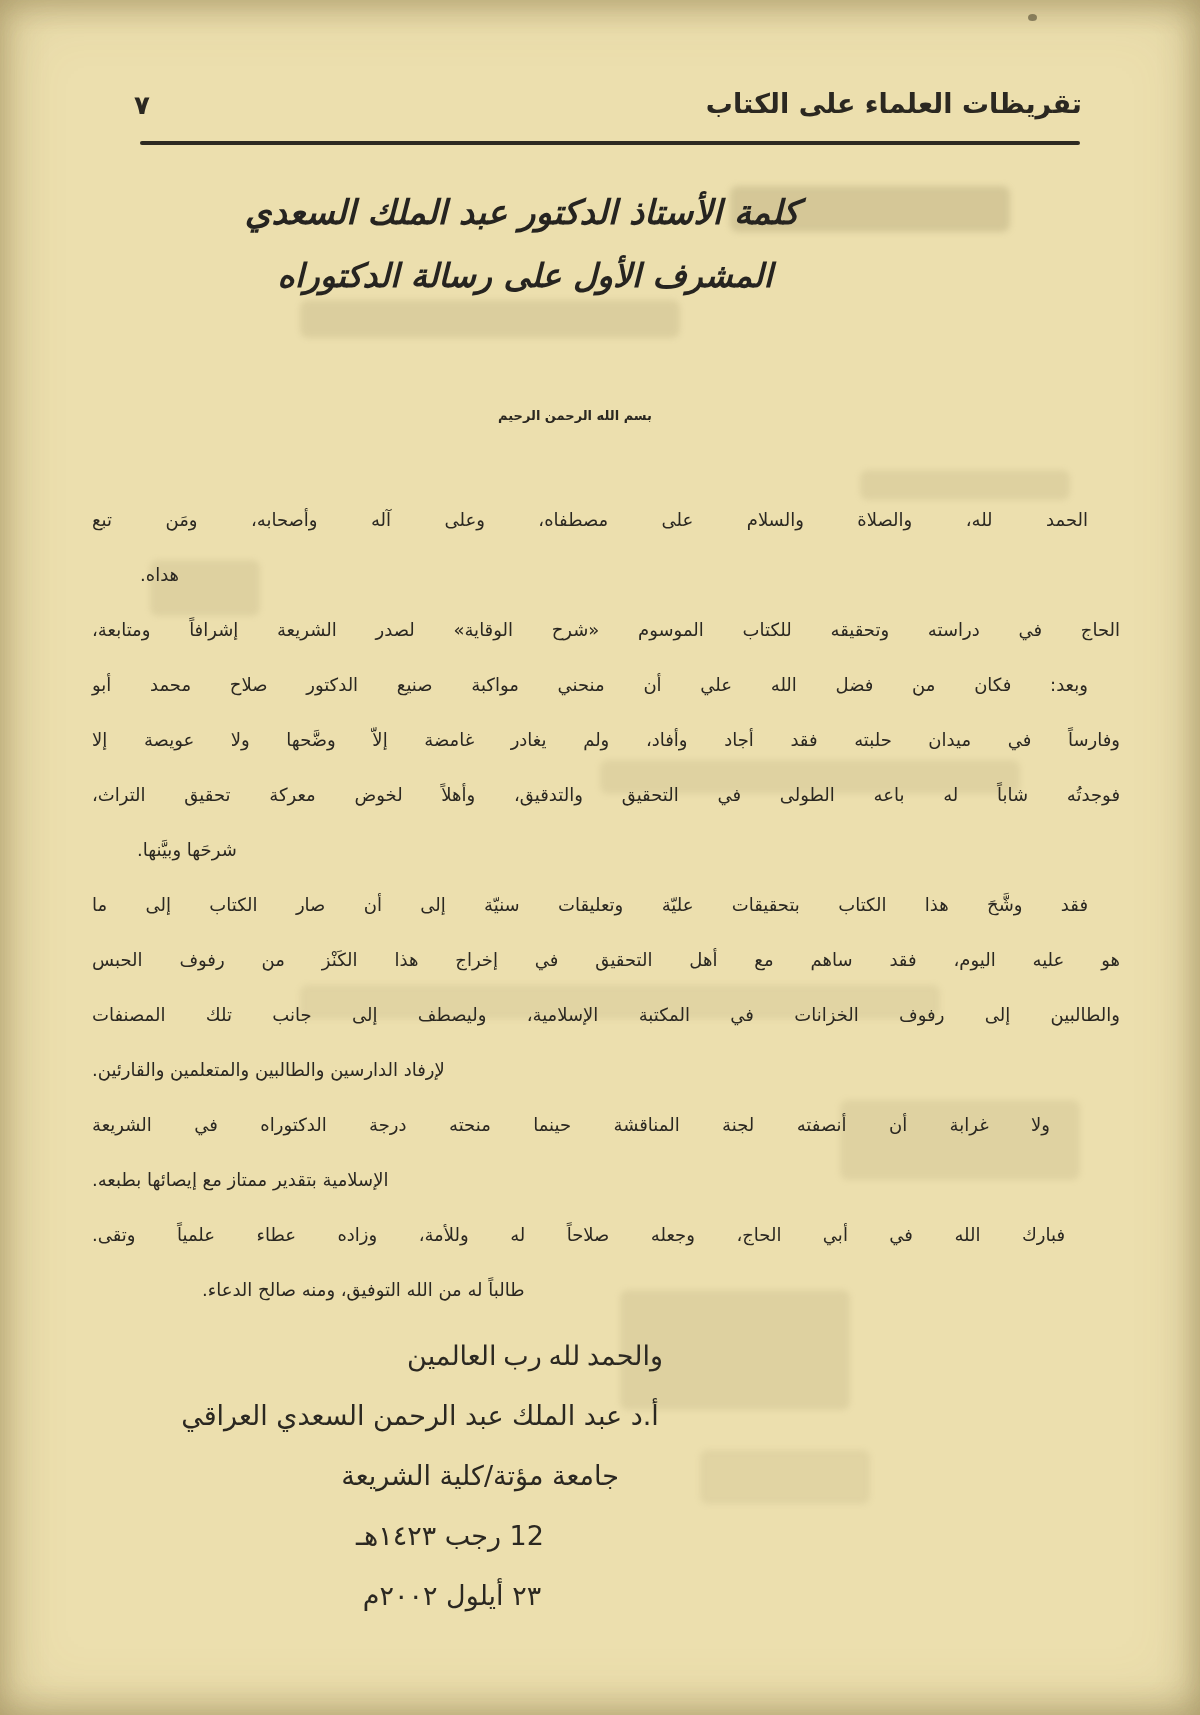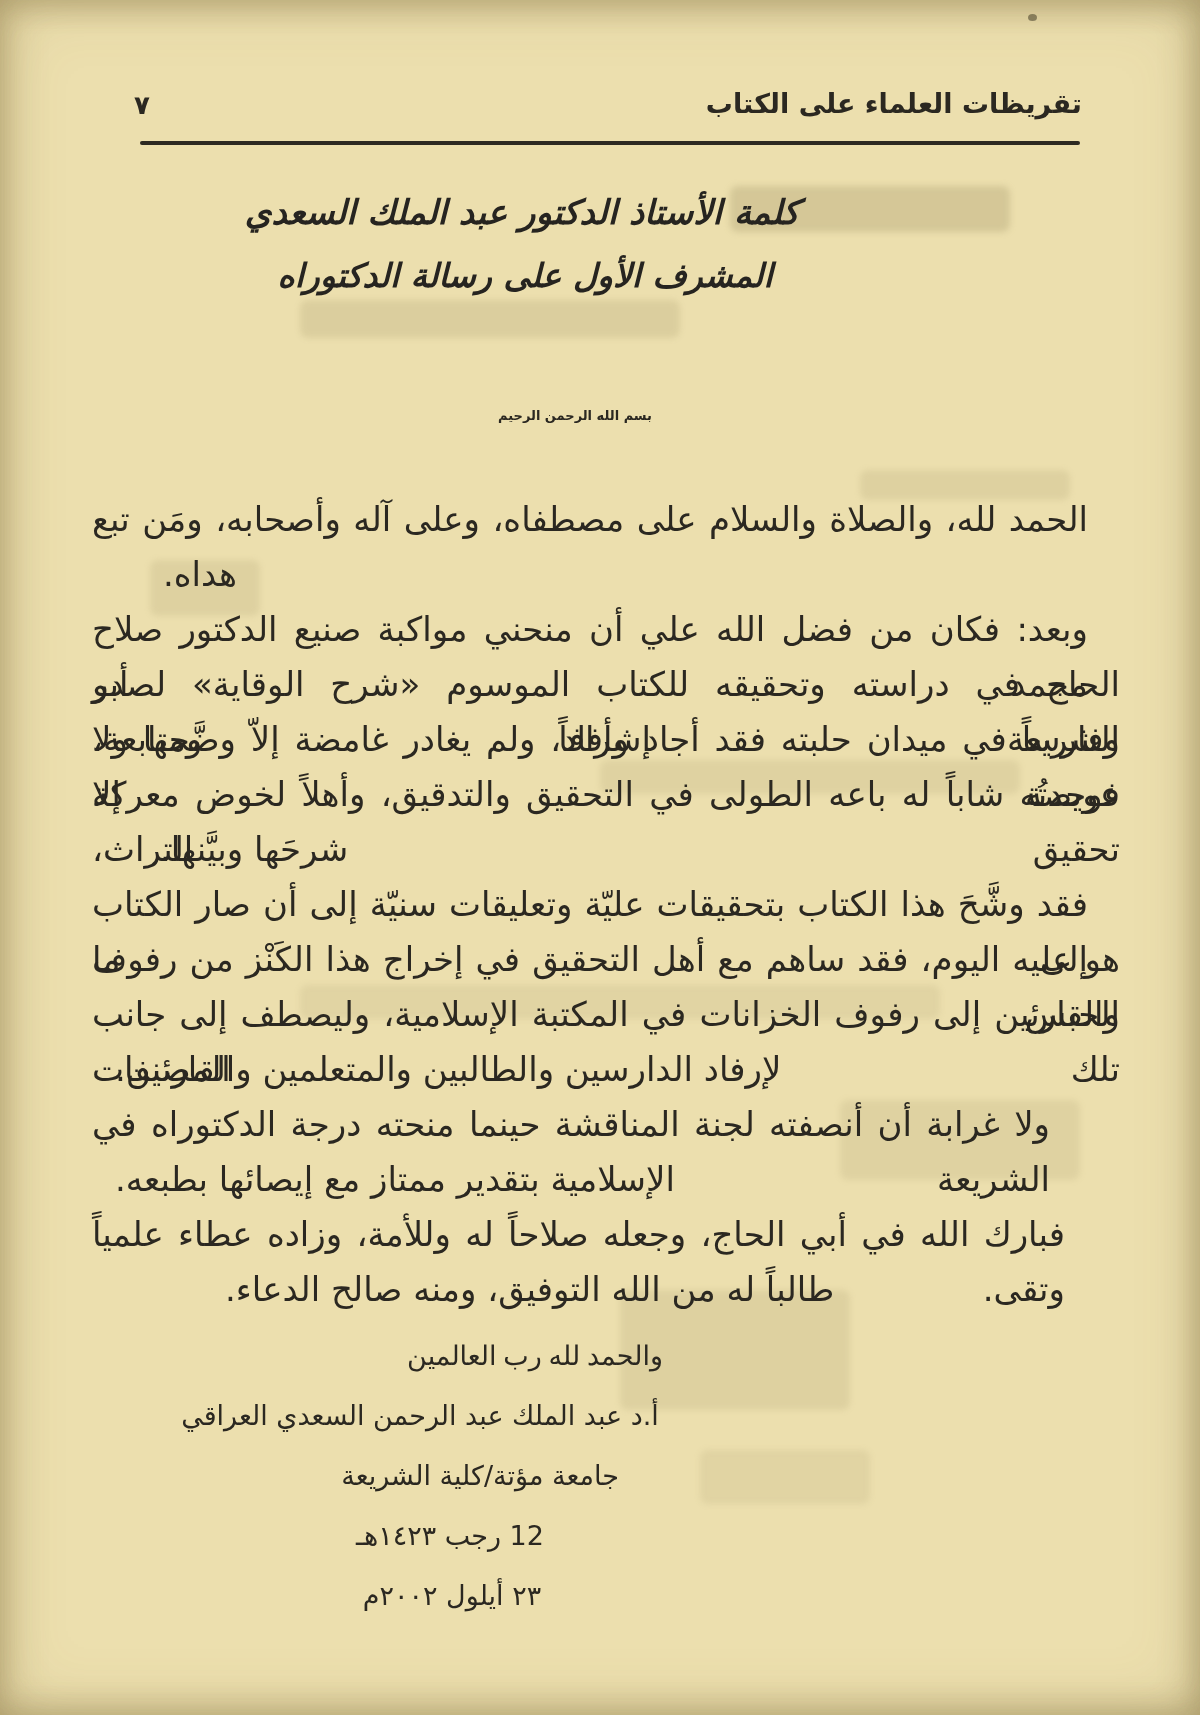--- a/index.html
+++ b/index.html
@@ -58,25 +58,25 @@
   
   .basmala{
     position:absolute;top:368px;left:493px;width:164px;height:96px;
     display:flex;align-items:center;justify-content:center;text-align:center;
     font-size:13px;font-weight:bold;line-height:1.8;direction:rtl;color:#2b2821;
   }
 
   
   .body-text{
     position:absolute;top:492px;left:92px;width:1028px;direction:rtl;
-    font-size:34px;color:#2b2821;
+    font-size:18px;color:#2b2821;
   }
   .bline{height:55px;line-height:55px;overflow:visible;}
   .bline.full{text-align:justify;text-align-last:justify;text-justify:inter-word;}
-  .bline.left{text-align:right;text-align-last:left;margin-left:23px;}
+  .bline.left{text-align:right;text-align-last:left;}
 
   
   .signature-block{
     position:absolute;top:1326px;left:200px;width:580px;direction:rtl;
     font-size:27px;color:#2b2821;text-align:center;
   }
   .sigline{height:60px;line-height:60px;}
   .sig0{transform:translateX(45px);font-family:Liberation Serif, serif;}
   .sig1{transform:translateX(-70px);}
   .sig2{transform:translateX(-10px);}
@@ -104,28 +104,28 @@
 <div class="title-block">
   <div class="title-line1">كلمة الأستاذ الدكتور عبد الملك السعدي</div>
   <div class="title-line2">المشرف الأول على رسالة الدكتوراه</div>
 </div>
 
 <div class="basmala">بسم الله الرحمن الرحيم</div>
 
 <div class="body-text">
     <div class="bline full" style="padding-right: 32px;">الحمد لله، والصلاة والسلام على مصطفاه، وعلى آله وأصحابه، ومَن تبع</div>
     <div class="bline left" style="padding-left: 48px;">هداه.</div>
+    <div class="bline full">الحاج في دراسته وتحقيقه للكتاب الموسوم «شرح الوقاية» لصدر الشريعة إشرافاً ومتابعة،</div>
     <div class="bline full" style="padding-right: 32px;">وبعد: فكان من فضل الله علي أن منحني مواكبة صنيع الدكتور صلاح محمد أبو</div>
-    <div class="bline full">الحاج في دراسته وتحقيقه للكتاب الموسوم «شرح الوقاية» لصدر الشريعة إشرافاً ومتابعة،</div>
     <div class="bline full">وفارساً في ميدان حلبته فقد أجاد وأفاد، ولم يغادر غامضة إلاّ وضَّحها ولا عويصة إلا</div>
     <div class="bline full">فوجدتُه شاباً له باعه الطولى في التحقيق والتدقيق، وأهلاً لخوض معركة تحقيق التراث،</div>
     <div class="bline left" style="padding-left: 45px;">شرحَها وبيَّنها.</div>
     <div class="bline full" style="padding-right: 32px;">فقد وشَّحَ هذا الكتاب بتحقيقات عليّة وتعليقات سنيّة إلى أن صار الكتاب إلى ما</div>
     <div class="bline full">هو عليه اليوم، فقد ساهم مع أهل التحقيق في إخراج هذا الكَنْز من رفوف الحبس</div>
-    <div class="bline full">والقارئين إلى رفوف الخزانات في المكتبة الإسلامية، وليصطف إلى جانب تلك المصنفات</div>
+    <div class="bline full">والطالبين إلى رفوف الخزانات في المكتبة الإسلامية، وليصطف إلى جانب تلك المصنفات</div>
     <div class="bline left">لإرفاد الدارسين والطالبين والمتعلمين والقارئين.</div>
     <div class="bline full" style="padding-right: 70px;">ولا غرابة أن أنصفته لجنة المناقشة حينما منحته درجة الدكتوراه في الشريعة</div>
     <div class="bline left">الإسلامية بتقدير ممتاز مع إيصائها بطبعه.</div>
     <div class="bline full" style="padding-right: 55px;">فبارك الله في أبي الحاج، وجعله صلاحاً له وللأمة، وزاده عطاء علمياً وتقى.</div>
     <div class="bline left" style="padding-left: 110px;">طالباً له من الله التوفيق، ومنه صالح الدعاء.</div>
   </div>
 
 <div class="signature-block">
     <div class="sigline sig0">والحمد لله رب العالمين</div>
     <div class="sigline sig1">أ.د عبد الملك عبد الرحمن السعدي العراقي</div>

